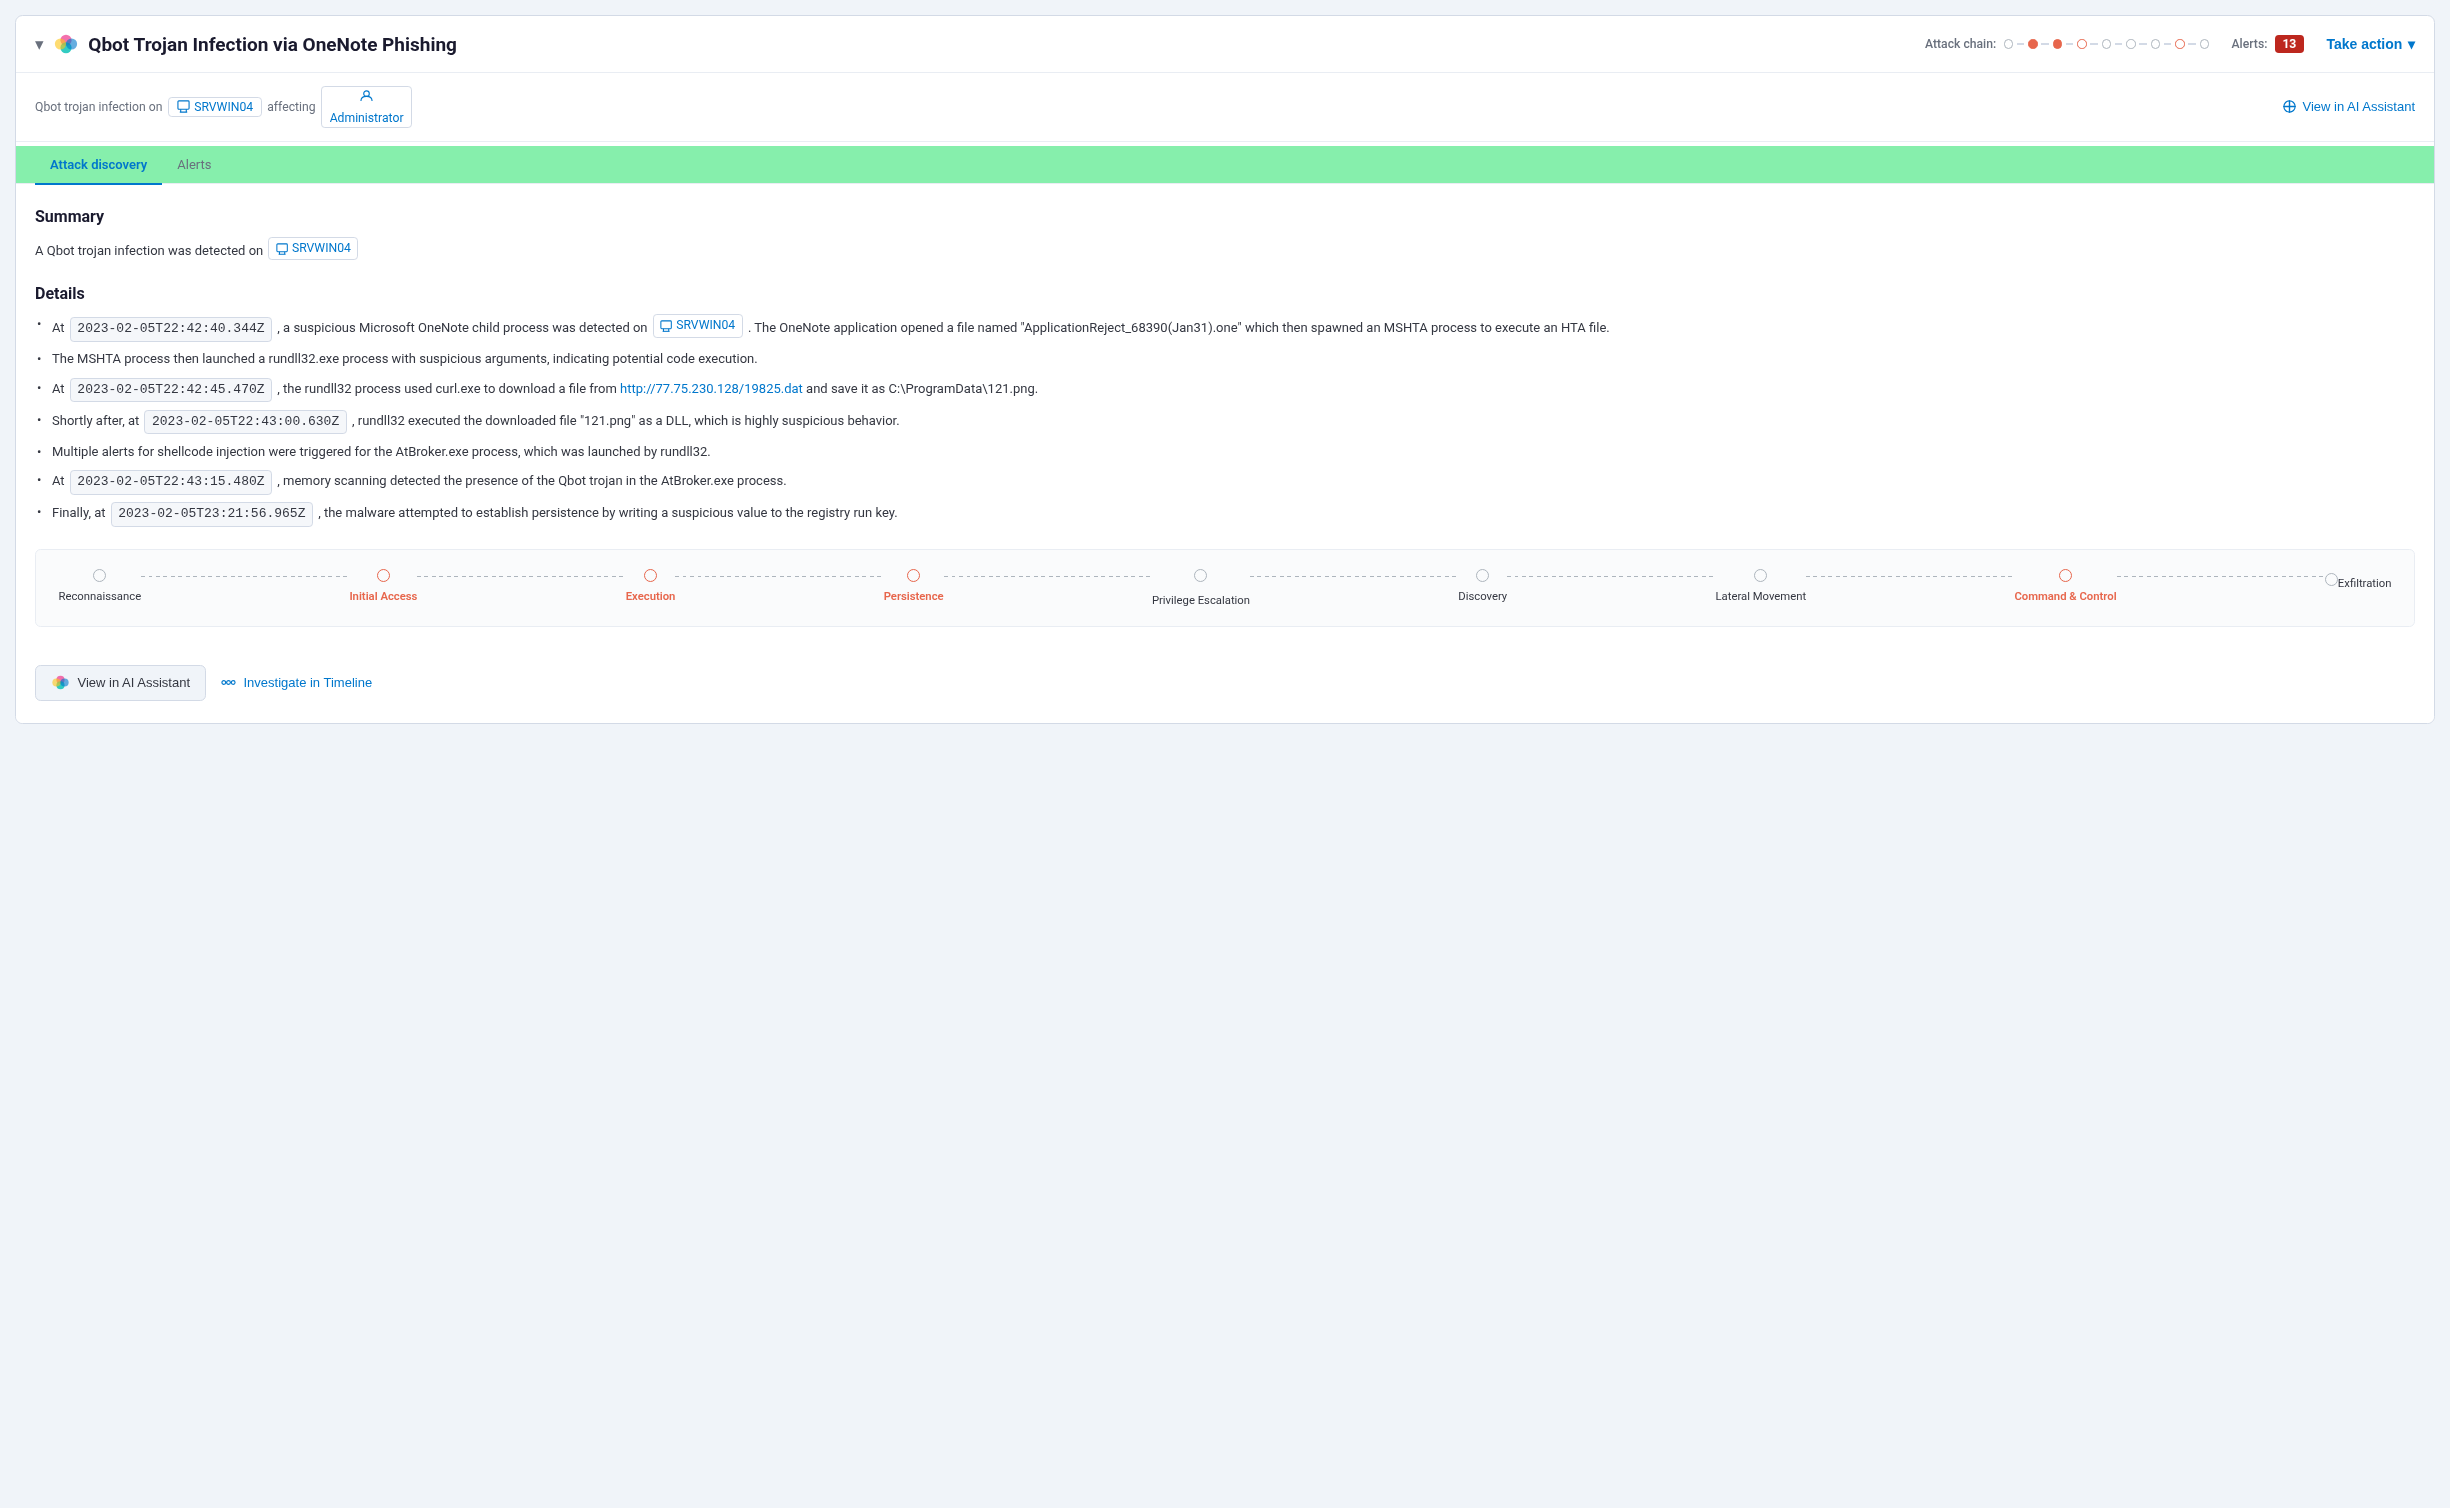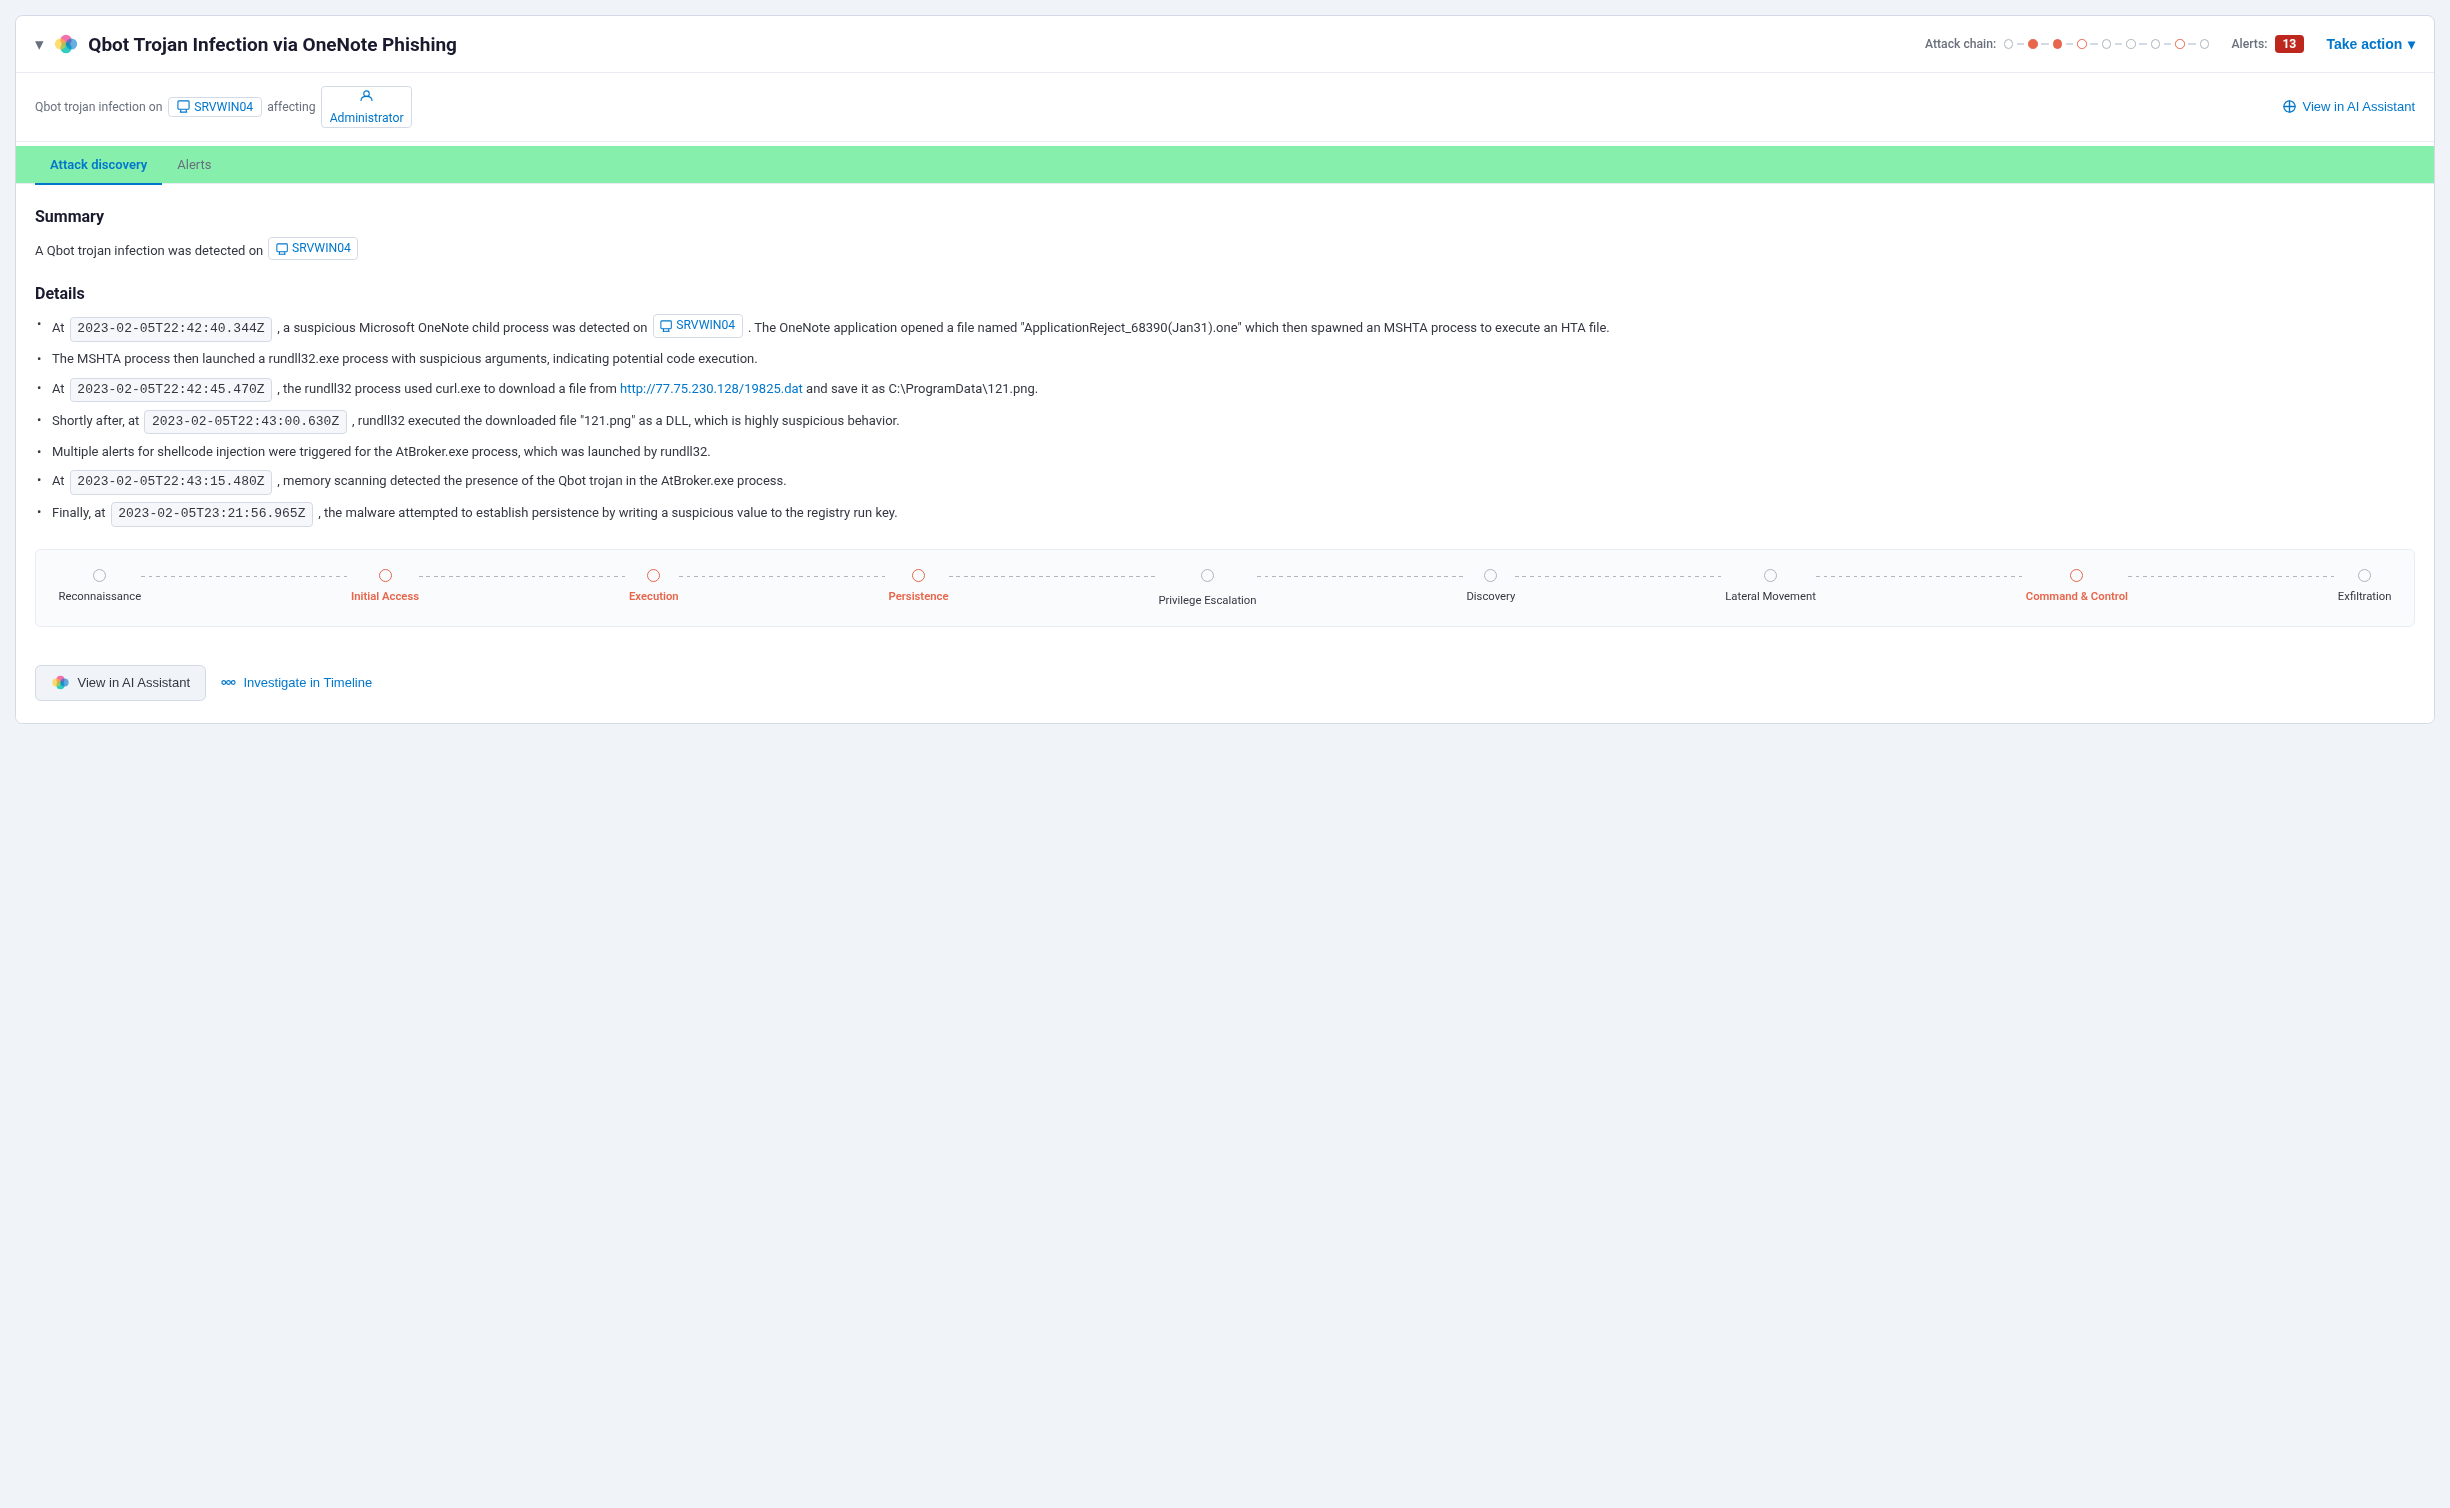--- a/index.html
+++ b/index.html
@@ -498,21 +498,21 @@
           <div style="display:flex; flex-direction:column; align-items:center;">
             <div class="chain-node chain-node-gray"></div>
             <span class="chain-label" style="margin-top:7.5px; white-space:nowrap;">Lateral Movement</span>
           </div>
           <div style="flex:1; height:0.9px; background: repeating-linear-gradient(90deg,#adb5bd 0,#adb5bd 3.8px,transparent 3.8px,transparent 7.5px); margin-top:6.6px;"></div>
           <div style="display:flex; flex-direction:column; align-items:center;">
             <div class="chain-node chain-node-red"></div>
             <span class="chain-label chain-label-red" style="margin-top:7.5px; white-space:nowrap;">Command &amp; Control</span>
           </div>
           <div style="flex:1; height:0.9px; background: repeating-linear-gradient(90deg,#adb5bd 0,#adb5bd 3.8px,transparent 3.8px,transparent 7.5px); margin-top:6.6px;"></div>
-          <div style="display:flex; flex-direction:column; align-items:center;">
+          <div style="display:flex; flex-direction:row; align-items:center;">
             <div class="chain-node chain-node-gray"></div>
             <span class="chain-label" style="margin-top:7.5px; white-space:nowrap;">Exfiltration</span>
           </div>
         </div>
       </div>
     </div>
 
     <div class="footer-actions">
       <button class="view-ai-large-btn">
         <div class="logo-icon" style="width:19px;height:19px;">

